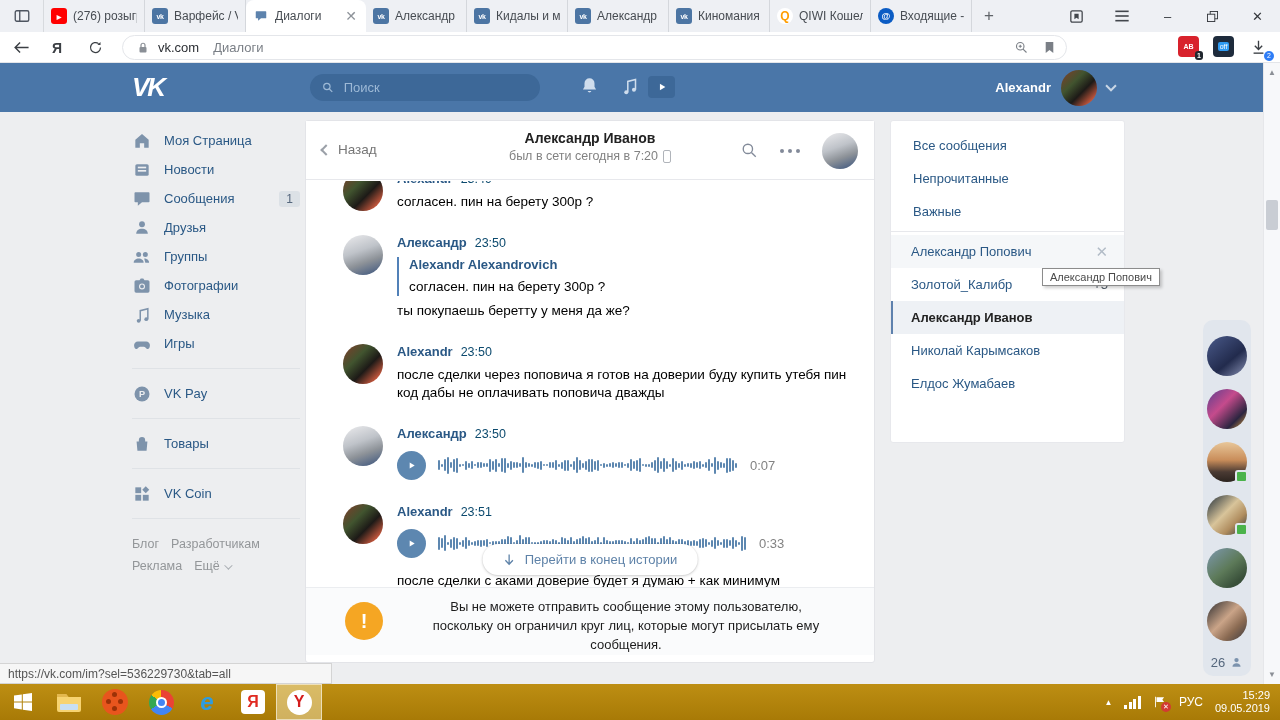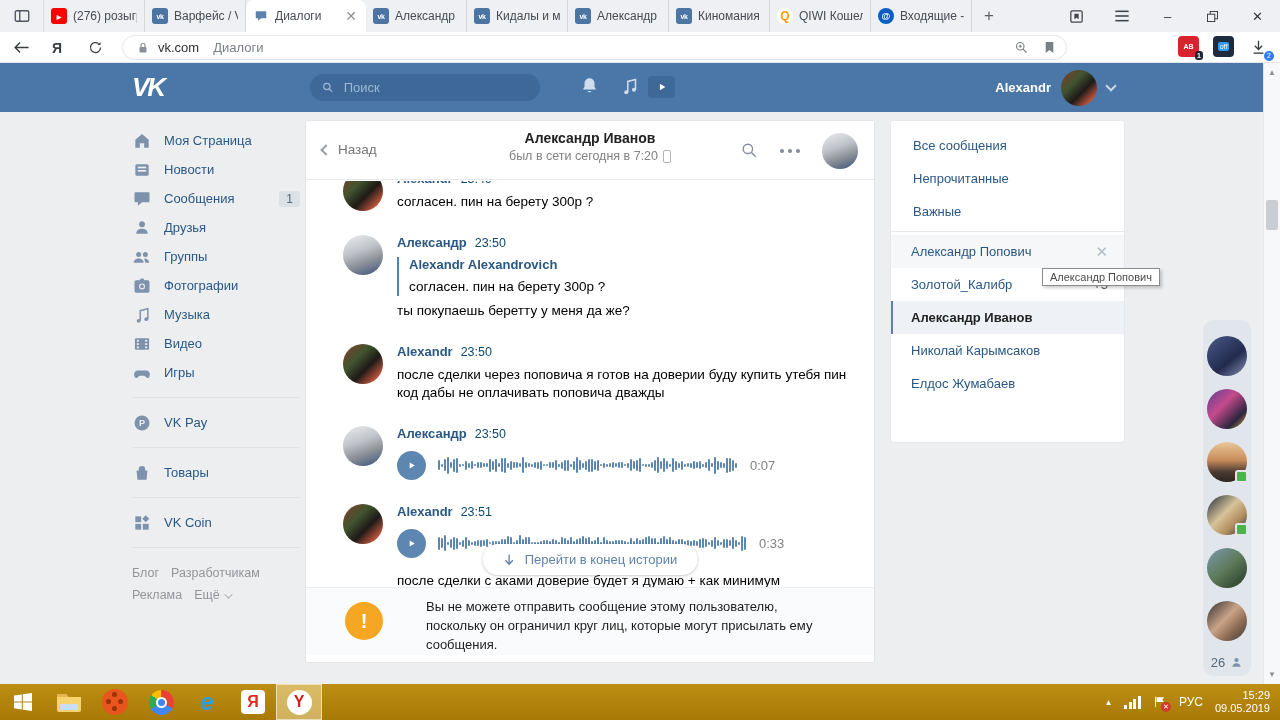--- a/index.html
+++ b/index.html
@@ -106,21 +106,21 @@
   .wave i{display:block;width:2px;margin-right:1px;background:#5d87b0;border-radius:1px;}
   .vtime{margin-left:12px;color:#828282;font-size:13px;}
   .clipline{padding:0 20px 0 91px;font-size:13.5px;color:#000;line-height:18px;margin-top:2px;}
   .jumppill{position:absolute;left:50%;transform:translateX(-50%);bottom:14px;background:#fff;border-radius:18px;
     box-shadow:0 1px 3px rgba(0,0,0,.18),0 0 0 1px rgba(0,0,0,.03);padding:8px 20px;color:#5e82a8;font-size:13px;
     display:flex;align-items:center;gap:9px;z-index:3;white-space:nowrap;}
   .chat-warning{position:absolute;left:0;right:0;bottom:7px;height:68px;background:#fafbfc;border-top:1px solid #ebedf0;
     display:flex;align-items:flex-start;padding:9px 24px 0 39px;z-index:5;}
   .warnic{width:38px;height:38px;border-radius:50%;background:#f5a623;color:#fff;font-weight:bold;font-size:20px;
     display:flex;align-items:center;justify-content:center;flex:none;margin-top:5px;}
-  .warntext{margin-left:43px;font-size:13px;color:#1d1d1d;line-height:19px;max-width:400px;}
+  .warntext{margin-left:43px;font-size:13px;color:#1d1d1d;line-height:19px;max-width:400px;text-align:center;}
 
   
   .dialogs{position:absolute;left:890px;top:8px;width:235px;height:323px;background:#fff;border:1px solid #e7e8ec;border-radius:3px;padding-top:8px;}
   .dfilter{height:33px;line-height:33px;padding-left:22px;color:#2a5885;font-size:13px;}
   .ddiv{height:1px;background:#e7e8ec;margin:3px 0;}
   .conv{height:33px;display:flex;align-items:center;padding:0 16px 0 20px;font-size:13px;color:#2a5885;position:relative;}
   .conv.hover{background:#f5f7f9;}
   .conv.unread .conv-name{font-weight:normal;}
   .conv.active{background:#eef1f5;box-shadow:inset 2px 0 0 #5e81ad;}
   .conv.active .conv-name{font-weight:bold;color:#222;}
@@ -414,36 +414,20 @@
         </div>
         <div class="mitem">
           <span class="ic">
             <svg width="20" height="20" viewBox="0 0 24 24" fill="currentColor">
               <path d="M9.9 19V6.8L19 4.5V17" fill="none" stroke="currentColor" stroke-width="1.8"></path>
               <circle cx="8" cy="19" r="2.3"></circle>
               <circle cx="17.1" cy="17" r="2.3"></circle>
             </svg>
           </span>
           <span>Музыка</span>
-        </div>
-        <div class="mitem">
-          <span class="ic">
-            <svg width="20" height="20" viewBox="0 0 24 24" fill="currentColor">
-              <rect x="3.5" y="5" width="17" height="14" rx="1.5"></rect>
-              <g fill="#edeef0">
-                <rect x="5.8" y="7" width="2.4" height="2.2"></rect>
-                <rect x="5.8" y="11" width="2.4" height="2.2"></rect>
-                <rect x="5.8" y="15" width="2.4" height="2.2"></rect>
-                <rect x="15.8" y="7" width="2.4" height="2.2"></rect>
-                <rect x="15.8" y="11" width="2.4" height="2.2"></rect>
-                <rect x="15.8" y="15" width="2.4" height="2.2"></rect>
-              </g>
-            </svg>
-          </span>
-          <span>Видео</span>
         </div>
         <div class="mitem">
           <span class="ic">
             <svg width="20" height="20" viewBox="0 0 24 24" fill="currentColor">
               <path d="M7 9h10a4.5 4.5 0 0 1 4.5 4.8c-.2 2.4-1 4.2-2.6 4.2-1.3 0-2-.8-2.8-1.8-.5-.7-1-.9-1.9-.9h-4.4c-.9 0-1.4.2-1.9.9-.8 1-1.5 1.8-2.8 1.8-1.6 0-2.4-1.8-2.6-4.2A4.5 4.5 0 0 1 7 9z"></path>
             </svg>
           </span>
           <span>Игры</span>
         </div>
         <div class="mdivider"></div>
@@ -830,20 +814,21 @@
         </div>
       </div>
   </div>
 
   <div class="vscroll">
     <div class="vs-arrow" style="top:2px;">▲</div>
     <div class="vs-thumb"></div>
     <div class="vs-arrow" style="bottom:2px;">▼</div>
   </div>
 
+  <div class="statusbar">https://vk.com/im?sel=536229730&amp;tab=all</div>
 
   <div class="taskbar">
     <div id="tbapps" style="display:flex;align-items:stretch;">
         <div class="tb-app">
           <svg width="24" height="24" viewBox="0 0 24 24" fill="#fff">
             <path d="M3 5.6 10.8 4.5v6.9H3zM11.8 4.3 21 3v8.4h-9.2zM3 12.5h7.8v6.9L3 18.3zM11.8 12.5H21V21l-9.2-1.3z"></path>
           </svg>
         </div>
         <div class="tb-app">
           <svg width="26" height="22" viewBox="0 0 26 22">

